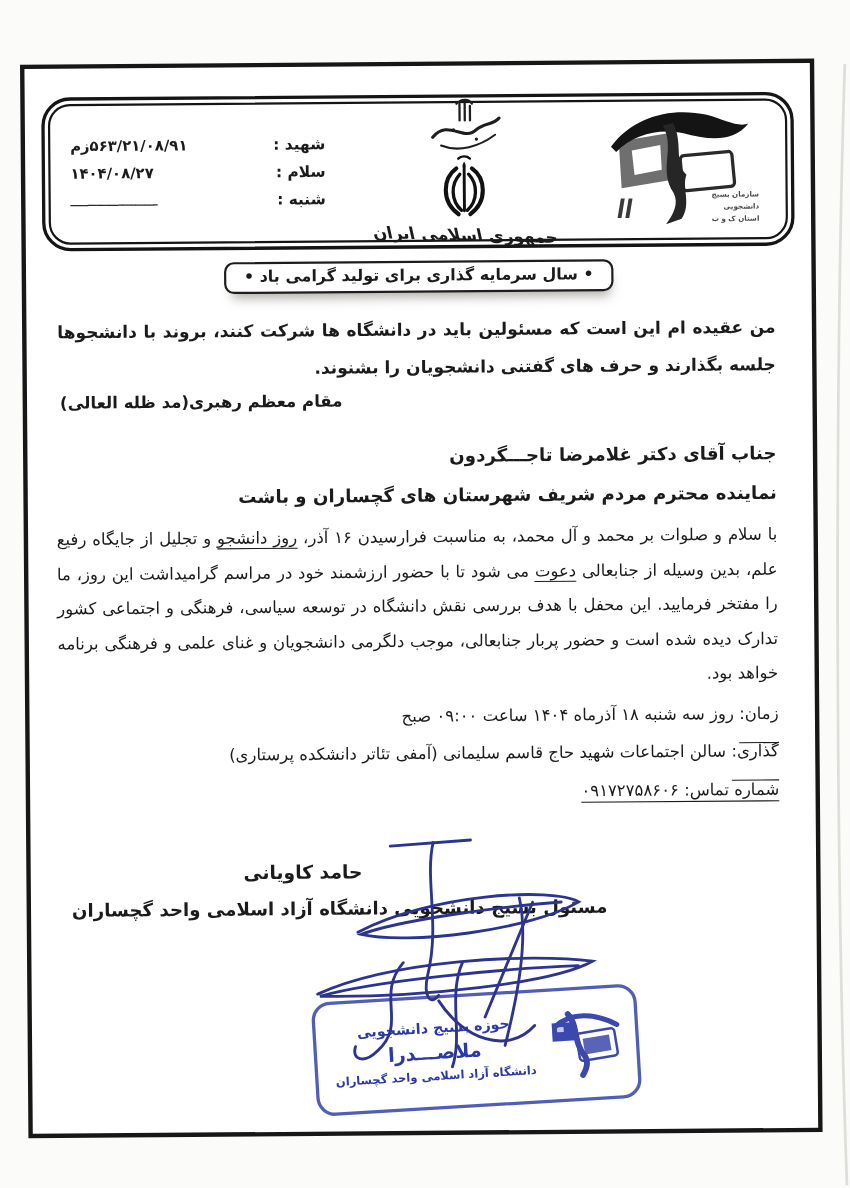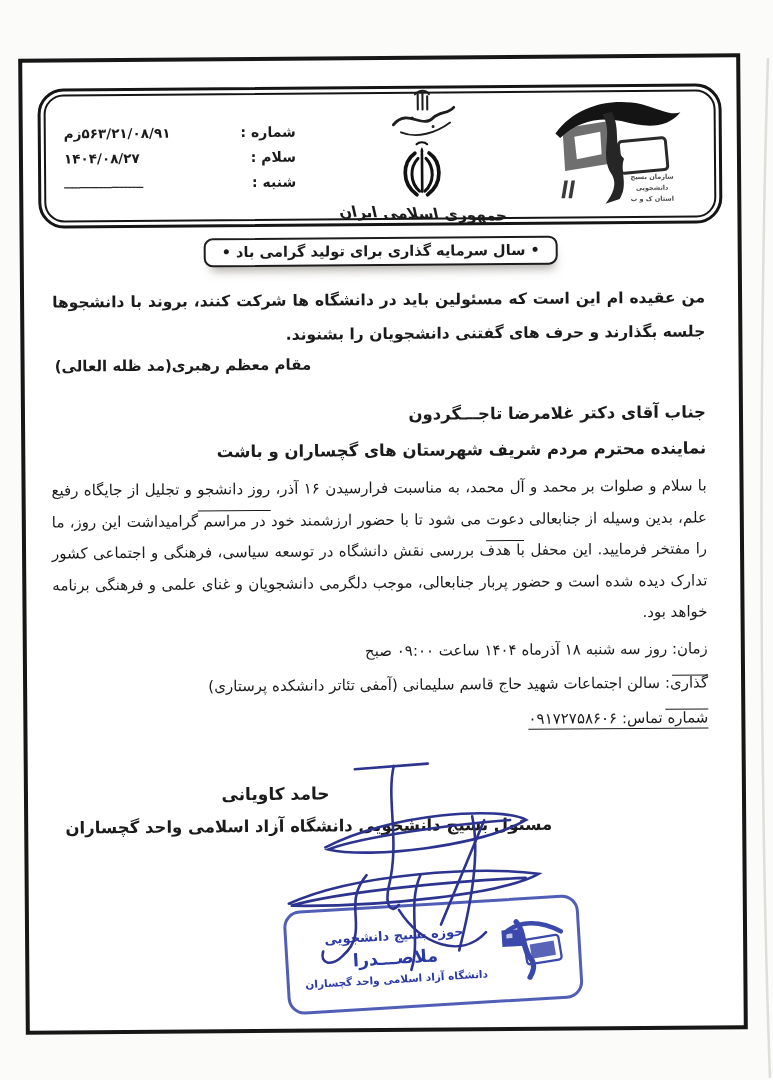--- a/index.html
+++ b/index.html
@@ -28,23 +28,23 @@
     padding:3px;
   }
   .header-inner{
     width:100%; height:100%;
     border:2px solid #151515; border-radius:20px;
     display:flex; flex-direction:row; align-items:center;
     padding:4px 22px 4px 18px;
   }
   .logo-col{ position:relative; width:150px; height:118px; flex:0 0 auto; }
   .logo-caption{
-    position:absolute; right:14px; bottom:8px; width:52px;
+    position:absolute; right:2px; bottom:8px; width:52px;
     font-size:6.5px; font-weight:bold; color:#4a4a4a;
-    line-height:1.7; text-align:center;
+    line-height:1.7; 
   }
   .emblem-col{ flex:1 1 auto; display:flex; flex-direction:column; align-items:center; justify-content:center; }
   .emblem-caption{
     font-weight:bold; font-size:15px; margin-top:2px;
     transform:skewX(14deg) rotate(2deg); letter-spacing:-0.5px;
   }
   .meta-col{ width:238px; flex:0 0 auto; padding-right:6px; }
   .meta-row{ display:flex; align-items:baseline; margin:9px 0; font-size:14px; font-weight:bold; }
   .meta-label{ width:72px; flex:0 0 auto; }
   .meta-value{ flex:1; text-align:left; font-size:13.5px; letter-spacing:0.5px; white-space:nowrap; }
@@ -61,21 +61,21 @@
 
   
   .quote{ margin:17px 33px 0 28px; font-weight:bold; font-size:15.5px; line-height:2.2; text-align:justify; }
   .attribution{ margin:4px 0 0 30px; font-weight:bold; font-size:15px; text-align:left; }
 
   
   .addressee{ margin:24px 33px 0 28px; font-weight:bold; font-size:16.5px; line-height:2.15; }
 
   
   .body-par{ margin:5px 33px 0 26px; font-size:15px; line-height:2.1; text-align:justify; }
-  .u-word{ border-bottom:1.6px solid #1b1b1b; padding-bottom:12px; }
+  .u-word{ border-bottom:1.6px solid #1b1b1b; padding-bottom:0; }
 
   
   .details{ margin:3px 33px 0 26px; font-size:15px; line-height:2.3; }
   .detail-label{ border-bottom:1.6px solid #1b1b1b; padding-bottom:17px; }
   .phone-line{ border-bottom:1.6px solid #1b1b1b; padding-bottom:1px; }
 
   
   .signature-block{ position:absolute; right:190px; top:723px; left:55px; text-align:center; }
   .sig-name{ font-weight:bold; font-size:17px; transform:translateX(-42px); }
   .sig-title{ font-weight:bold; font-size:16.5px; margin-top:13px; white-space:nowrap; }
@@ -147,21 +147,21 @@
               <path d="M34.5 20 C 44 30 44 47 33 57" stroke-width="3.4"></path>
             </g>
             <path d="M30 7 C 27.8 11 27.8 13 30 16 C 32.2 13 32.2 11 30 7 Z" fill="#111"></path>
             <rect x="28.5" y="13" width="3" height="46" rx="1.5" fill="#111"></rect>
           </svg>
           <div class="emblem-caption">جمهوری اسلامی ایران</div>
         </div>
 
         <div class="meta-col">
           <div class="meta-row">
-            <span class="meta-label">شماره :</span>
+            <span class="meta-label">شهید :</span>
             <span class="meta-value">۵۶۳/۲۱/۰۸/۹۱زم</span>
           </div>
           <div class="meta-row">
             <span class="meta-label">سلام :</span>
             <span class="meta-value">۱۴۰۴/۰۸/۲۷</span>
           </div>
           <div class="meta-row">
             <span class="meta-label">شنبه :</span>
             <span class="meta-value attach-line">ــــــــــــــــــــ</span>
           </div>

